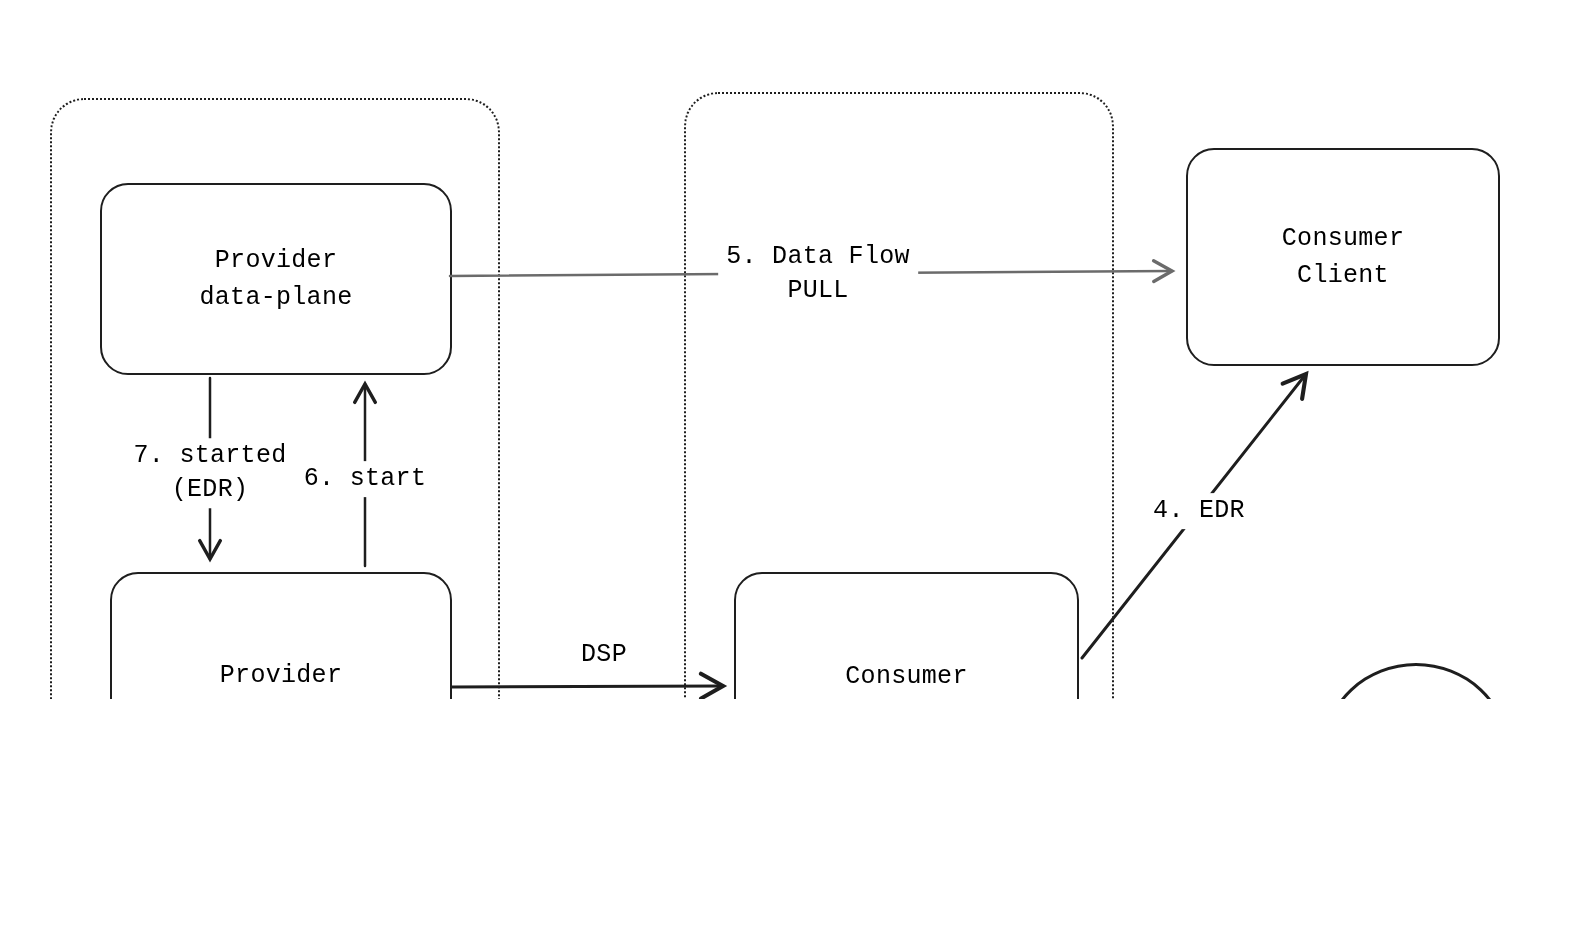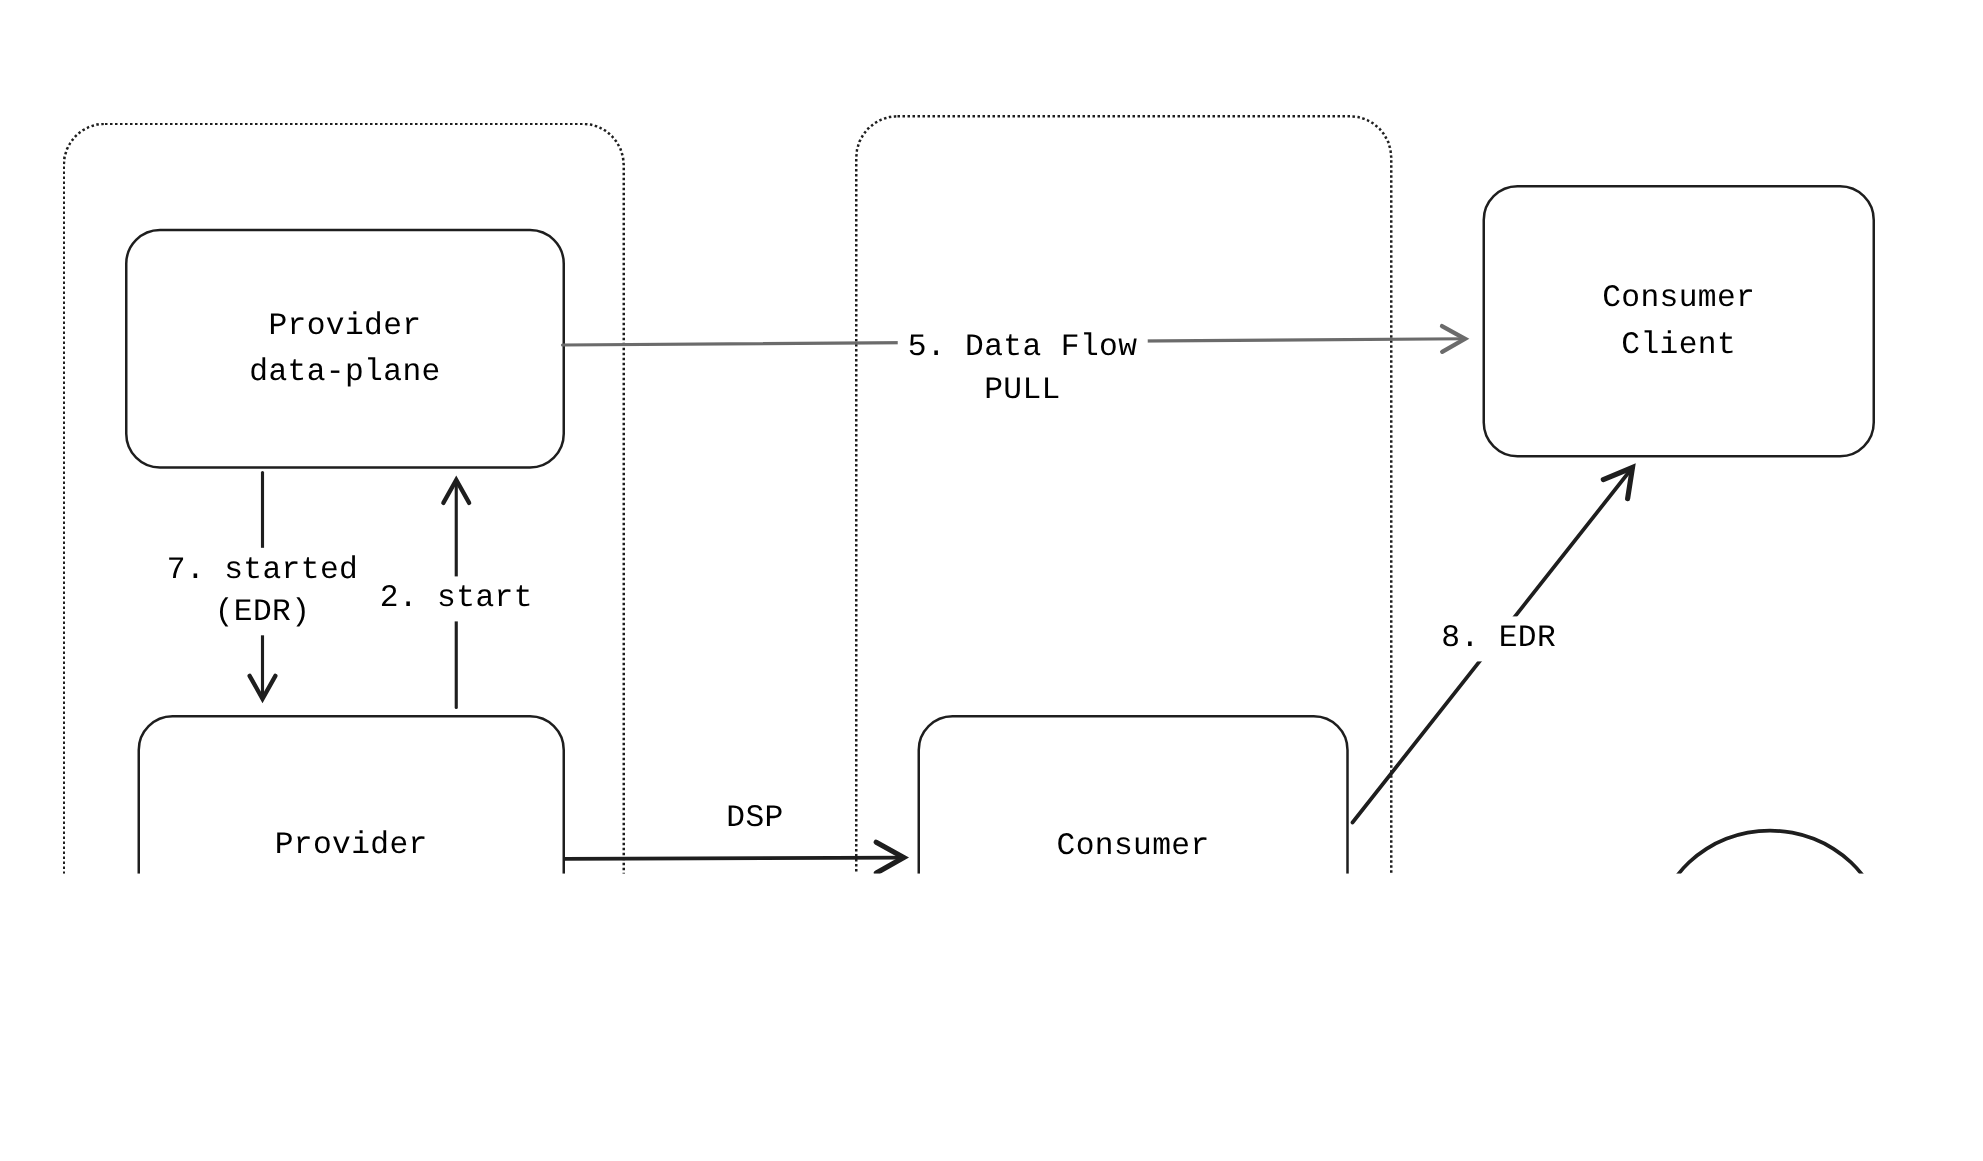--- a/index.html
+++ b/index.html
@@ -112,26 +112,26 @@
     <line x1="365" y1="566" x2="365" y2="384" stroke="#1e1e1e" stroke-width="2.5" stroke-linecap="round" marker-end="url(#ah-black)"></line>
 
     <line x1="452" y1="687" x2="723" y2="686" stroke="#1e1e1e" stroke-width="3" stroke-linecap="round" marker-end="url(#ah-black)"></line>
     <line x1="732" y1="722" x2="459" y2="723" stroke="#1e1e1e" stroke-width="3.4" stroke-linecap="round" marker-end="url(#ah-black)"></line>
 
     <line x1="1082" y1="658" x2="1306" y2="374" stroke="#1e1e1e" stroke-width="3" stroke-linecap="round" marker-end="url(#ah-black)"></line>
 
     <line x1="1323" y1="744" x2="1088" y2="737" stroke="#6b6b6b" stroke-width="2.5" stroke-linecap="round" marker-end="url(#ah-gray)"></line>
   </svg>
 
-  <div class="edge-label" style="left:818px; top:274px;margin-top:21px;">5. Data Flow
+  <div class="edge-label" style="left:818px; top:274px;">5. Data Flow
 PULL</div>
 
   <div class="edge-label" style="left:210px; top:473px;">7. started
 (EDR)</div>
 
-  <div class="edge-label" style="left:365px; top:479px;">2. start</div>
+  <div class="edge-label" style="left:365px; top:479px;">6. start</div>
 
   <div class="edge-label" style="left:588px; top:655px;margin-left:16px;">DSP</div>
 
-  <div class="edge-label" style="left:1199px; top:511px;">8. EDR</div>
+  <div class="edge-label" style="left:1199px; top:511px;">4. EDR</div>
 
 
 </div>
 
 </body></html>

